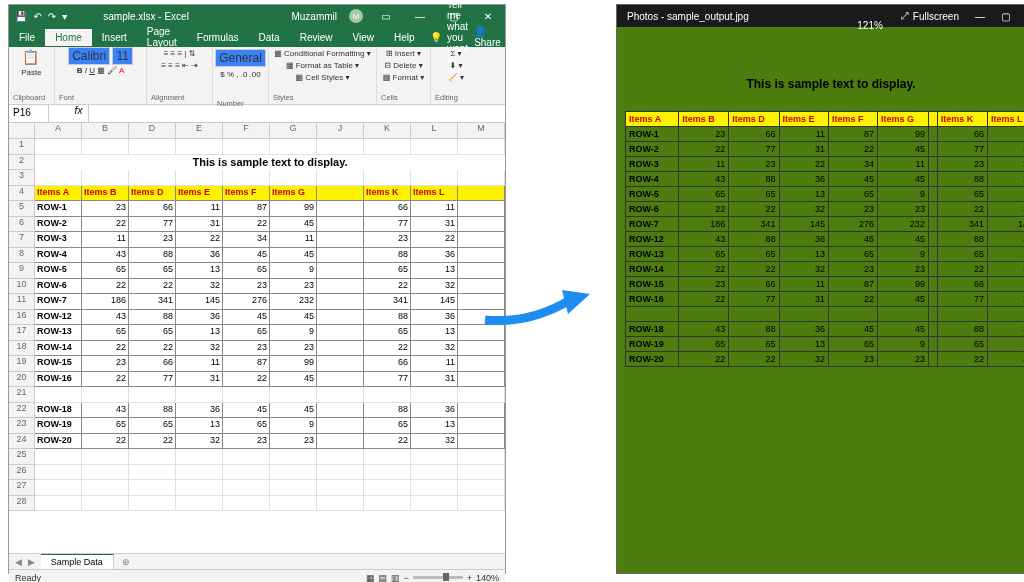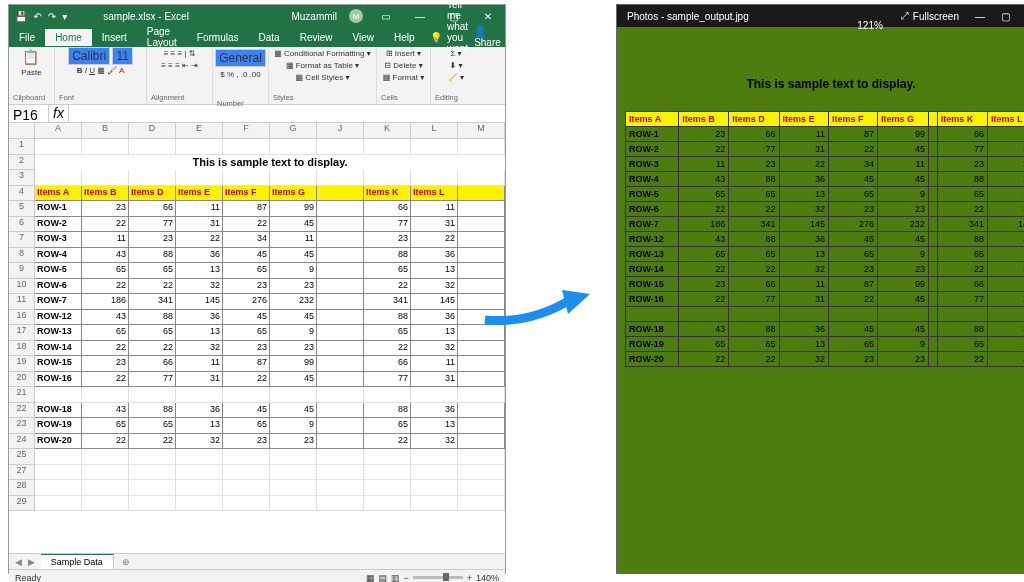--- a/index.html
+++ b/index.html
@@ -18,21 +18,21 @@
 .excel .menubar .tb { display:flex; align-items:center; gap:4px; padding:0 6px; }
 .excel .menubar .share { margin-left: auto; padding-right: 8px; }
 
 .excel .ribbon { height: 58px; background: #f3f3f3; border-bottom: 1px solid #ccc; display: flex; }
 .excel .ribbon .grp { border-right: 1px solid #ddd; padding: 2px 4px; display: flex; flex-direction: column; justify-content: space-between; font-size: 7.5px; color: #666; }
 .excel .ribbon .grp .lbl { }
 .excel .ribbon .grp .content { flex: 1; display: flex; align-items: center; gap: 3px; color: #333; }
 .excel .ribbon .font-box { border:1px solid #ccc; background:#3b82f6; padding:1px 3px; font-size:12px; }
 .excel .ribbon .stack { display:flex; flex-direction:column; gap:1px; font-size:8px; }
 
-.excel .fxbar { height: 18px; display:flex; border-bottom:1px solid #ccc; font-size:14px; }
+.excel .fxbar { height: 18px; display:flex; border-bottom:1px solid #ccc; font-size:10px;gap:20px; }
 .excel .fxbar .namebox { width:40px; border-right:1px solid #ccc; padding:2px 4px; }
 .excel .fxbar .fx { width:20px; text-align:center; border-right:1px solid #ccc; font-style:italic; }
 .excel .fxbar .formula { flex:1; padding:2px 4px; }
 
 .excel .sheet { height: 430px; overflow:hidden; display:flex; flex-direction:column; }
 .excel .colhdr { display:flex; background:#f3f3f3; height:16px; font-size:9px; }
 .excel .colhdr .cb { width:26px; border-right:1px solid #ccc; border-bottom:1px solid #ccc; }
 .excel .colhdr .col { flex:1; text-align:center; border-right:1px solid #ccc; border-bottom:1px solid #ccc; color:#666; }
 .excel .rows { flex:1; overflow:hidden; }
 .excel .row { display:flex; height:15.5px; font-size:9px; }
@@ -442,47 +442,47 @@
           <div class="cell"></div>
           <div class="cell"></div>
           <div class="cell"></div>
           <div class="cell"></div>
           <div class="cell"></div>
           <div class="cell"></div>
           <div class="cell"></div>
           <div class="cell"></div>
         </div>
         <div class="row">
+          <div class="rh">26</div>
+          <div class="cell"></div>
+          <div class="cell"></div>
+          <div class="cell"></div>
+          <div class="cell"></div>
+          <div class="cell"></div>
+          <div class="cell"></div>
+          <div class="cell"></div>
+          <div class="cell"></div>
+          <div class="cell"></div>
+          <div class="cell"></div>
+        </div>
+        <div class="row">
           <div class="rh">27</div>
           <div class="cell"></div>
           <div class="cell"></div>
           <div class="cell"></div>
           <div class="cell"></div>
           <div class="cell"></div>
           <div class="cell"></div>
           <div class="cell"></div>
           <div class="cell"></div>
           <div class="cell"></div>
           <div class="cell"></div>
         </div>
         <div class="row">
           <div class="rh">28</div>
-          <div class="cell"></div>
-          <div class="cell"></div>
-          <div class="cell"></div>
-          <div class="cell"></div>
-          <div class="cell"></div>
-          <div class="cell"></div>
-          <div class="cell"></div>
-          <div class="cell"></div>
-          <div class="cell"></div>
-          <div class="cell"></div>
-        </div>
-        <div class="row">
-          <div class="rh">29</div>
           <div class="cell"></div>
           <div class="cell"></div>
           <div class="cell"></div>
           <div class="cell"></div>
           <div class="cell"></div>
           <div class="cell"></div>
           <div class="cell"></div>
           <div class="cell"></div>
           <div class="cell"></div>
           <div class="cell"></div>

